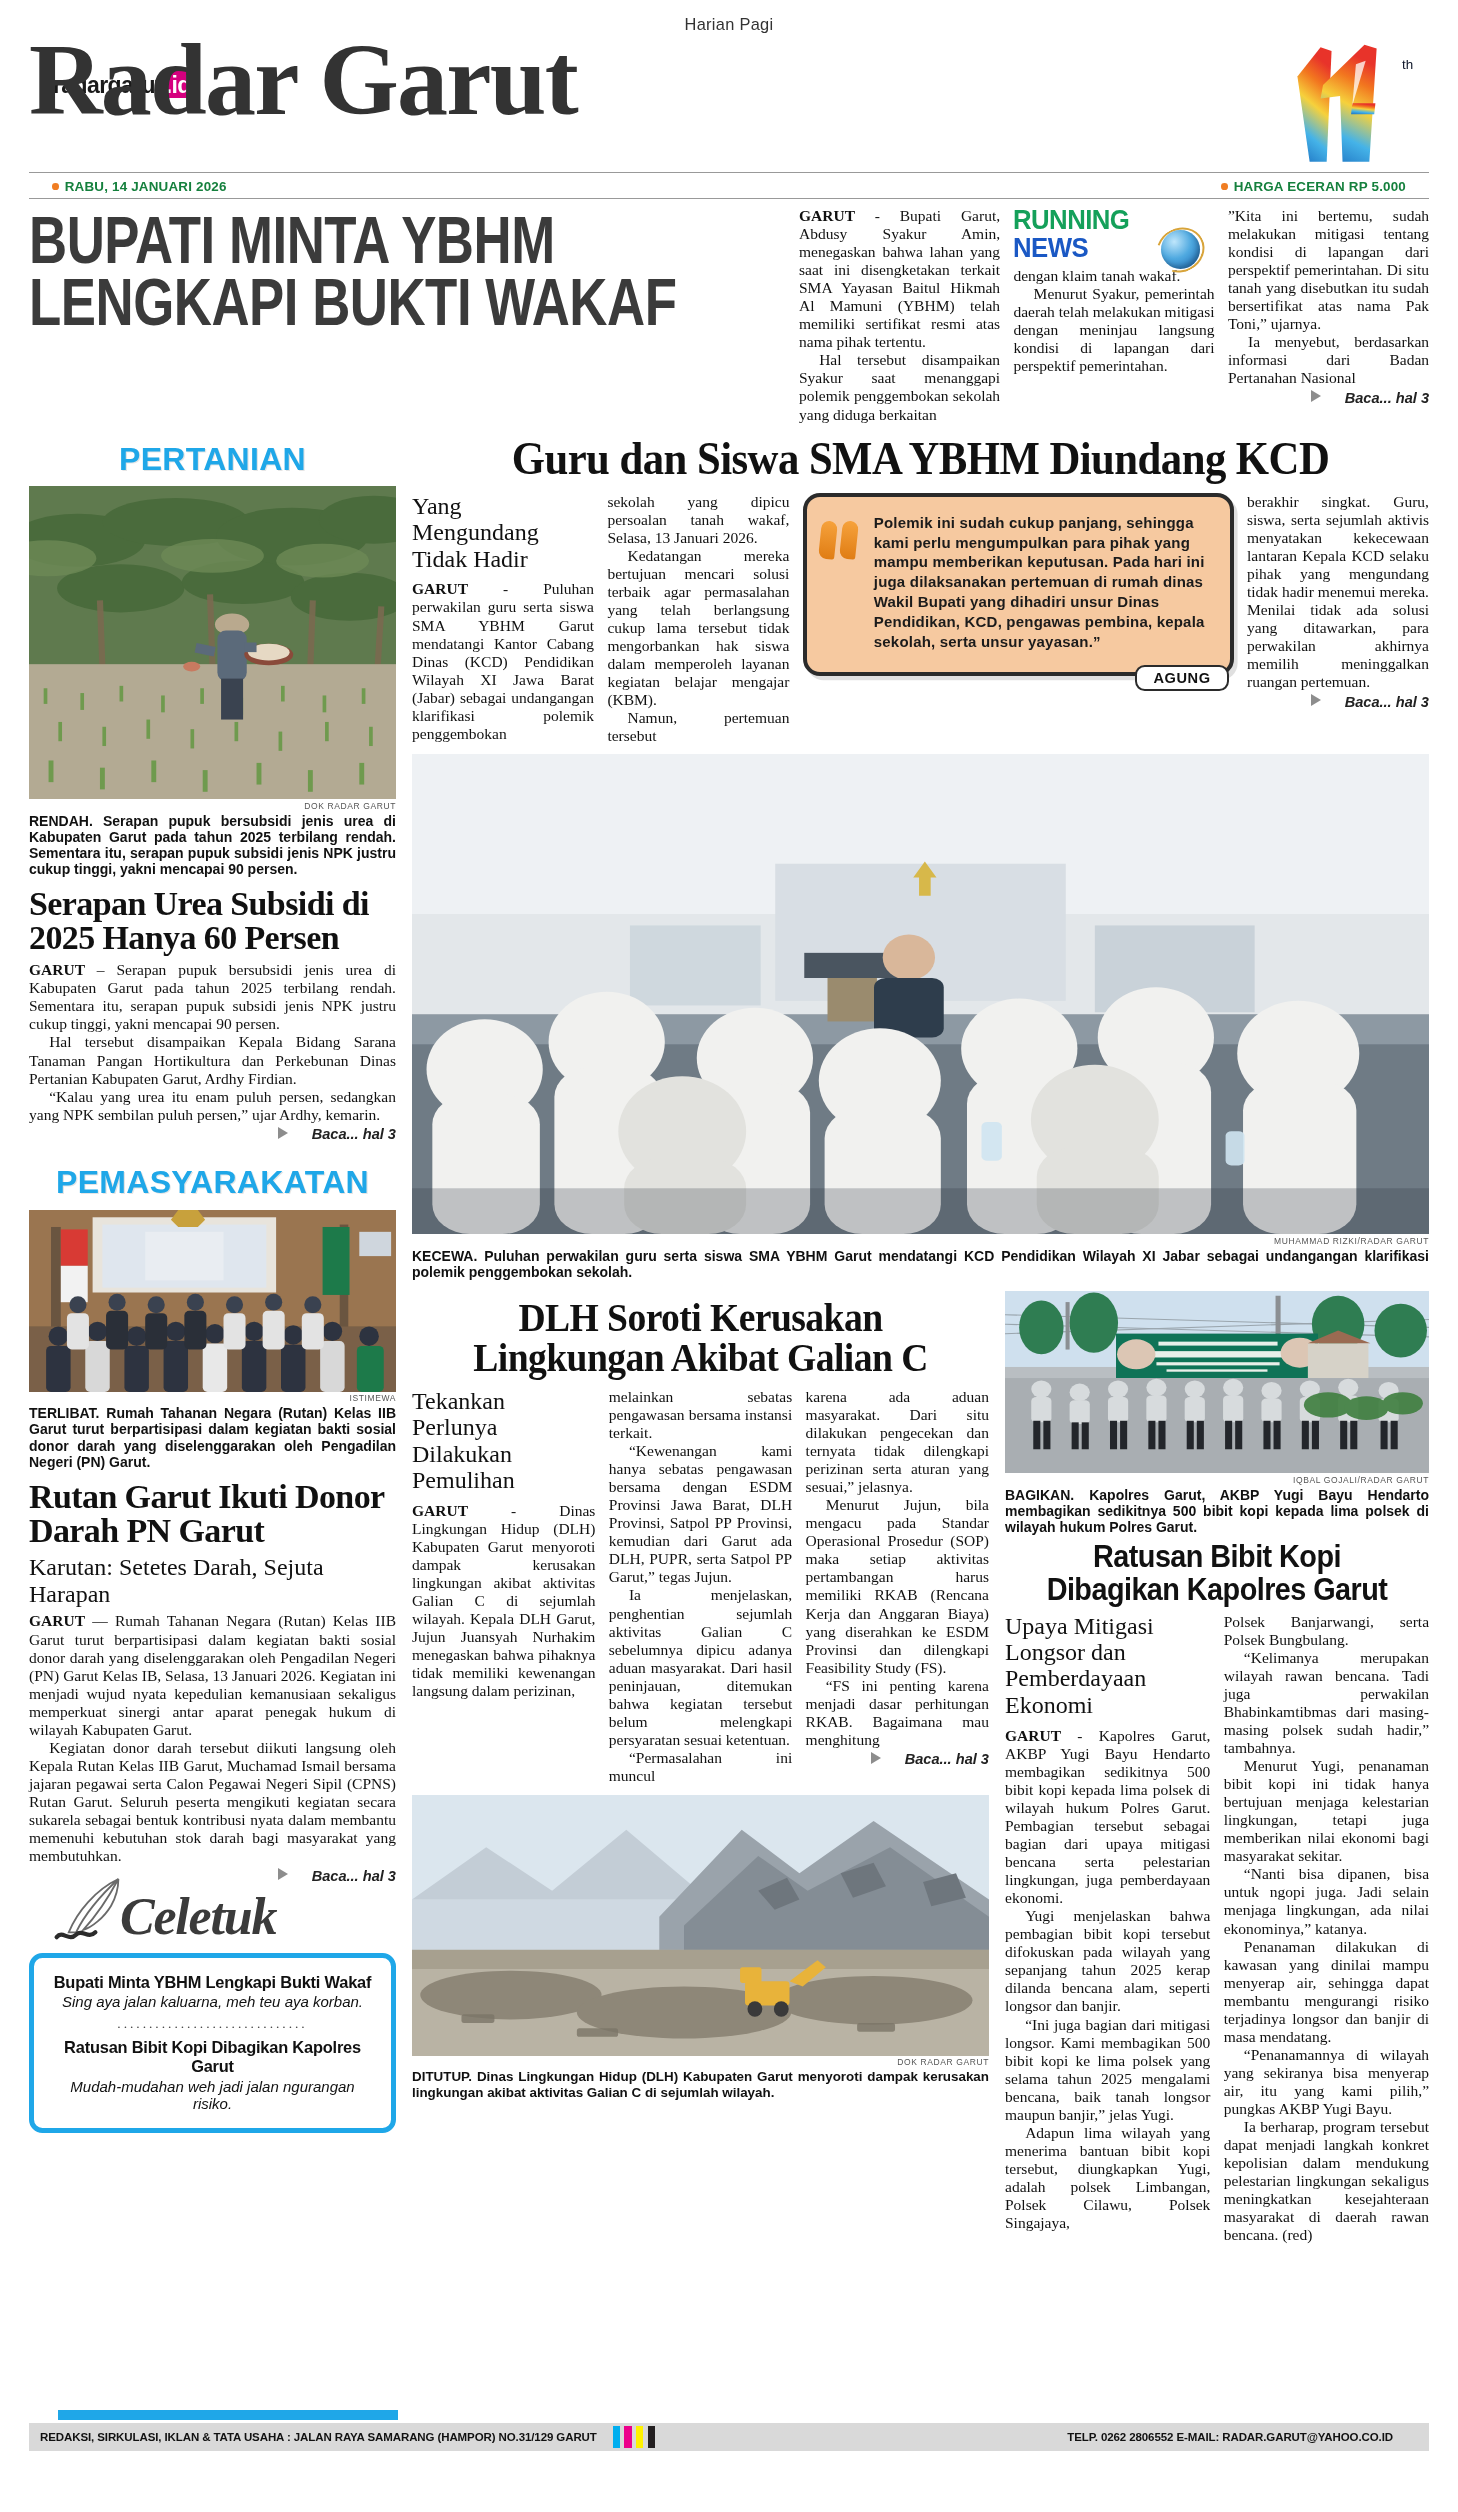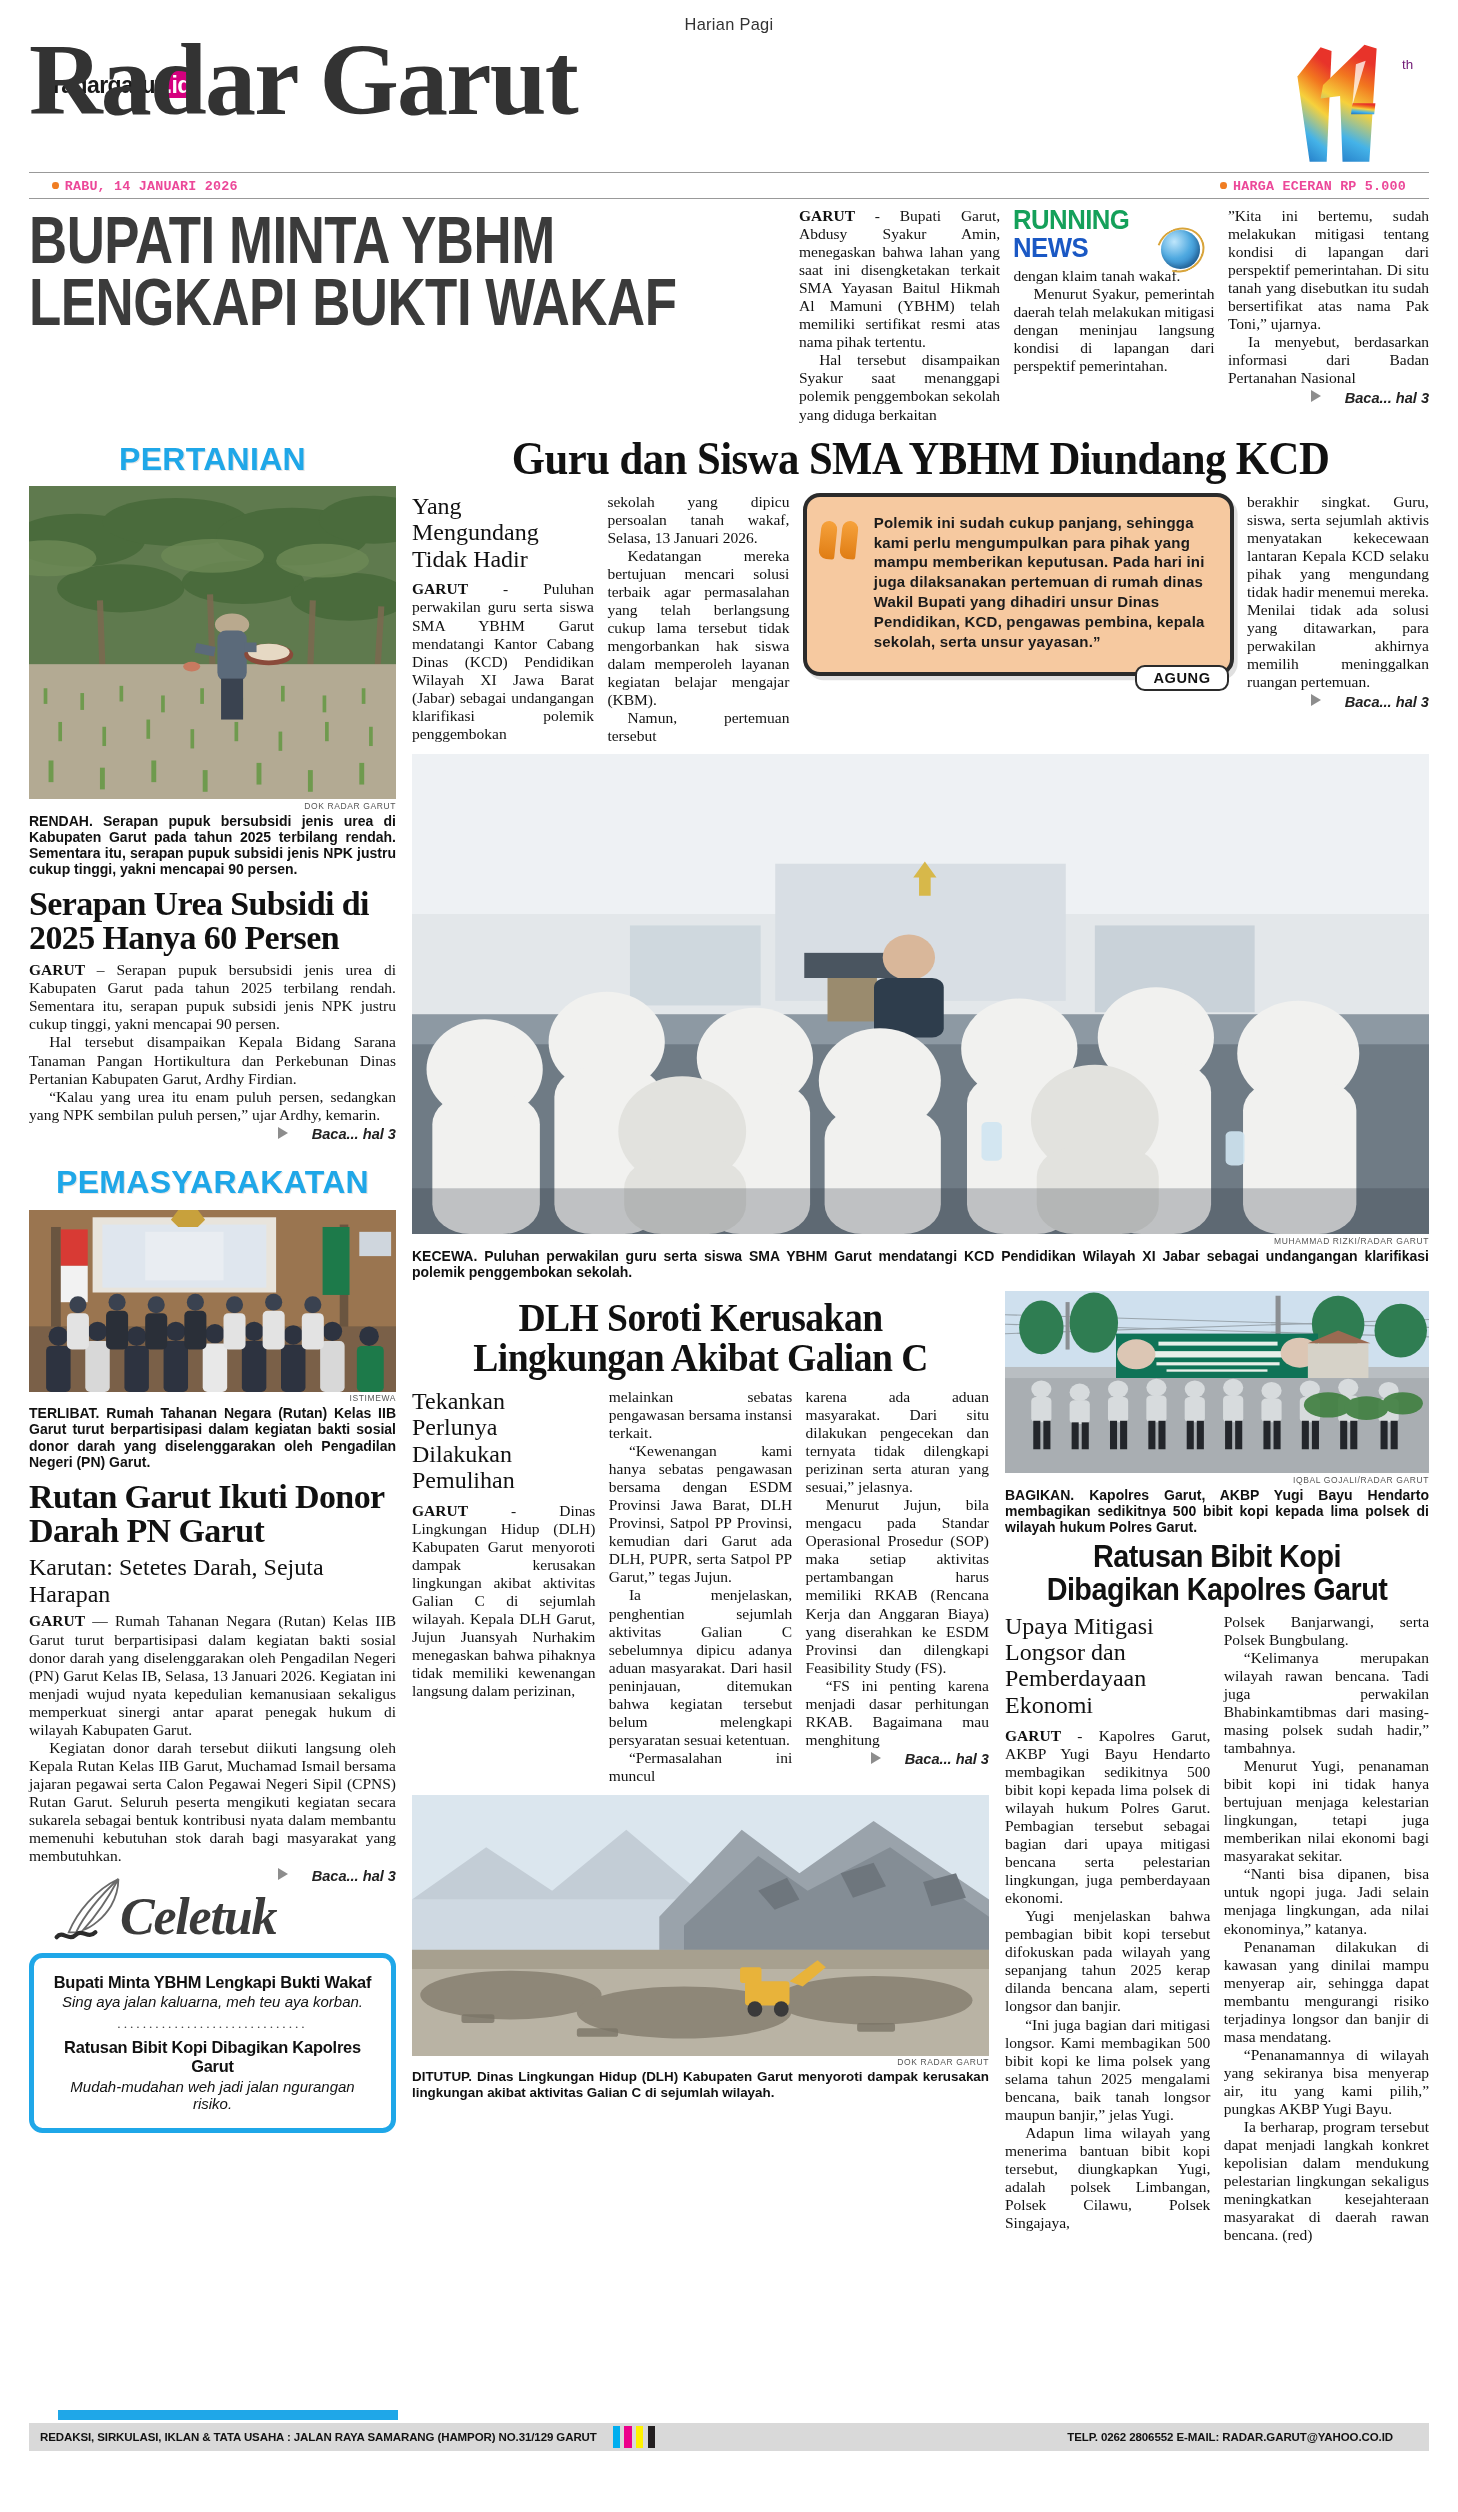--- a/index.html
+++ b/index.html
@@ -18,28 +18,28 @@
   .mast-row { position:relative; height:131px; }
   .site-url { position:absolute; left:24px; top:38px; font-family:"Liberation Sans",sans-serif;
               font-weight:bold; font-size:23px; letter-spacing:-0.6px; color:#1a1a1a; }
   .site-url .dotid { background:#d5007f; color:#fff; padding:0.6px 3px; margin-left:0.6px; }
   .nameplate { position:absolute; left:0; right:8px; top:-4.9px; text-align:left;
                font-family:"Liberation Serif", serif; font-weight:bold;
                font-size:102px; line-height:1; letter-spacing:-1.8px; color:#333; }
   .anniv { position:absolute; right:17px; top:6px; width:128px; height:131px; }
   .anniv svg { display:block; }
   .anniv .th { position:absolute; right:-1.2px; top:17px; font-family:"Liberation Sans",sans-serif;
-               font-size:13.4px; color:#701a75; }
+               font-size:13.4px; color:#0f172a; }
 
   .mast-strip { position:relative; height:43px; margin-top:-2.4px; }
   .mast-strip .rule { position:absolute; left:0; right:0; top:9.7px; border-top:1.2px solid #999;
                       border-bottom:1.2px solid #999; height:27px; }
   .dateline, .price {
-    position:absolute; top:17px; font-family:Liberation Mono, monospace;
-    font-weight:bold; font-size:13.4px; letter-spacing:0.2px; color:#ec4899; background:#fff; padding:0 3.6px;
+    position:absolute; top:17px; font-family:Liberation Sans, sans-serif;
+    font-weight:bold; font-size:13.4px; letter-spacing:0.2px; color:#15803d; background:#fff; padding:0 3.6px;
   }
   .dateline { left:19.4px; } .price { right:19.4px; }
   .bullet { display:inline-block; width:6.7px; height:6.7px; border-radius:50%;
             background:#f07d22; margin-right:6px; vertical-align:1.2px; }
   .tagline {
     position:absolute; left:50%; transform:translateX(-50%); top:-14.6px;
     background:#1fa7e8; color:#fff; width:480px; height:68px;
     clip-path:polygon(4% 0,96% 0,100% 50%,96% 100%,4% 100%,0 50%);
     display:flex; align-items:center; justify-content:center;
     font-family:"Liberation Sans",sans-serif; font-style:italic; font-weight:bold;

